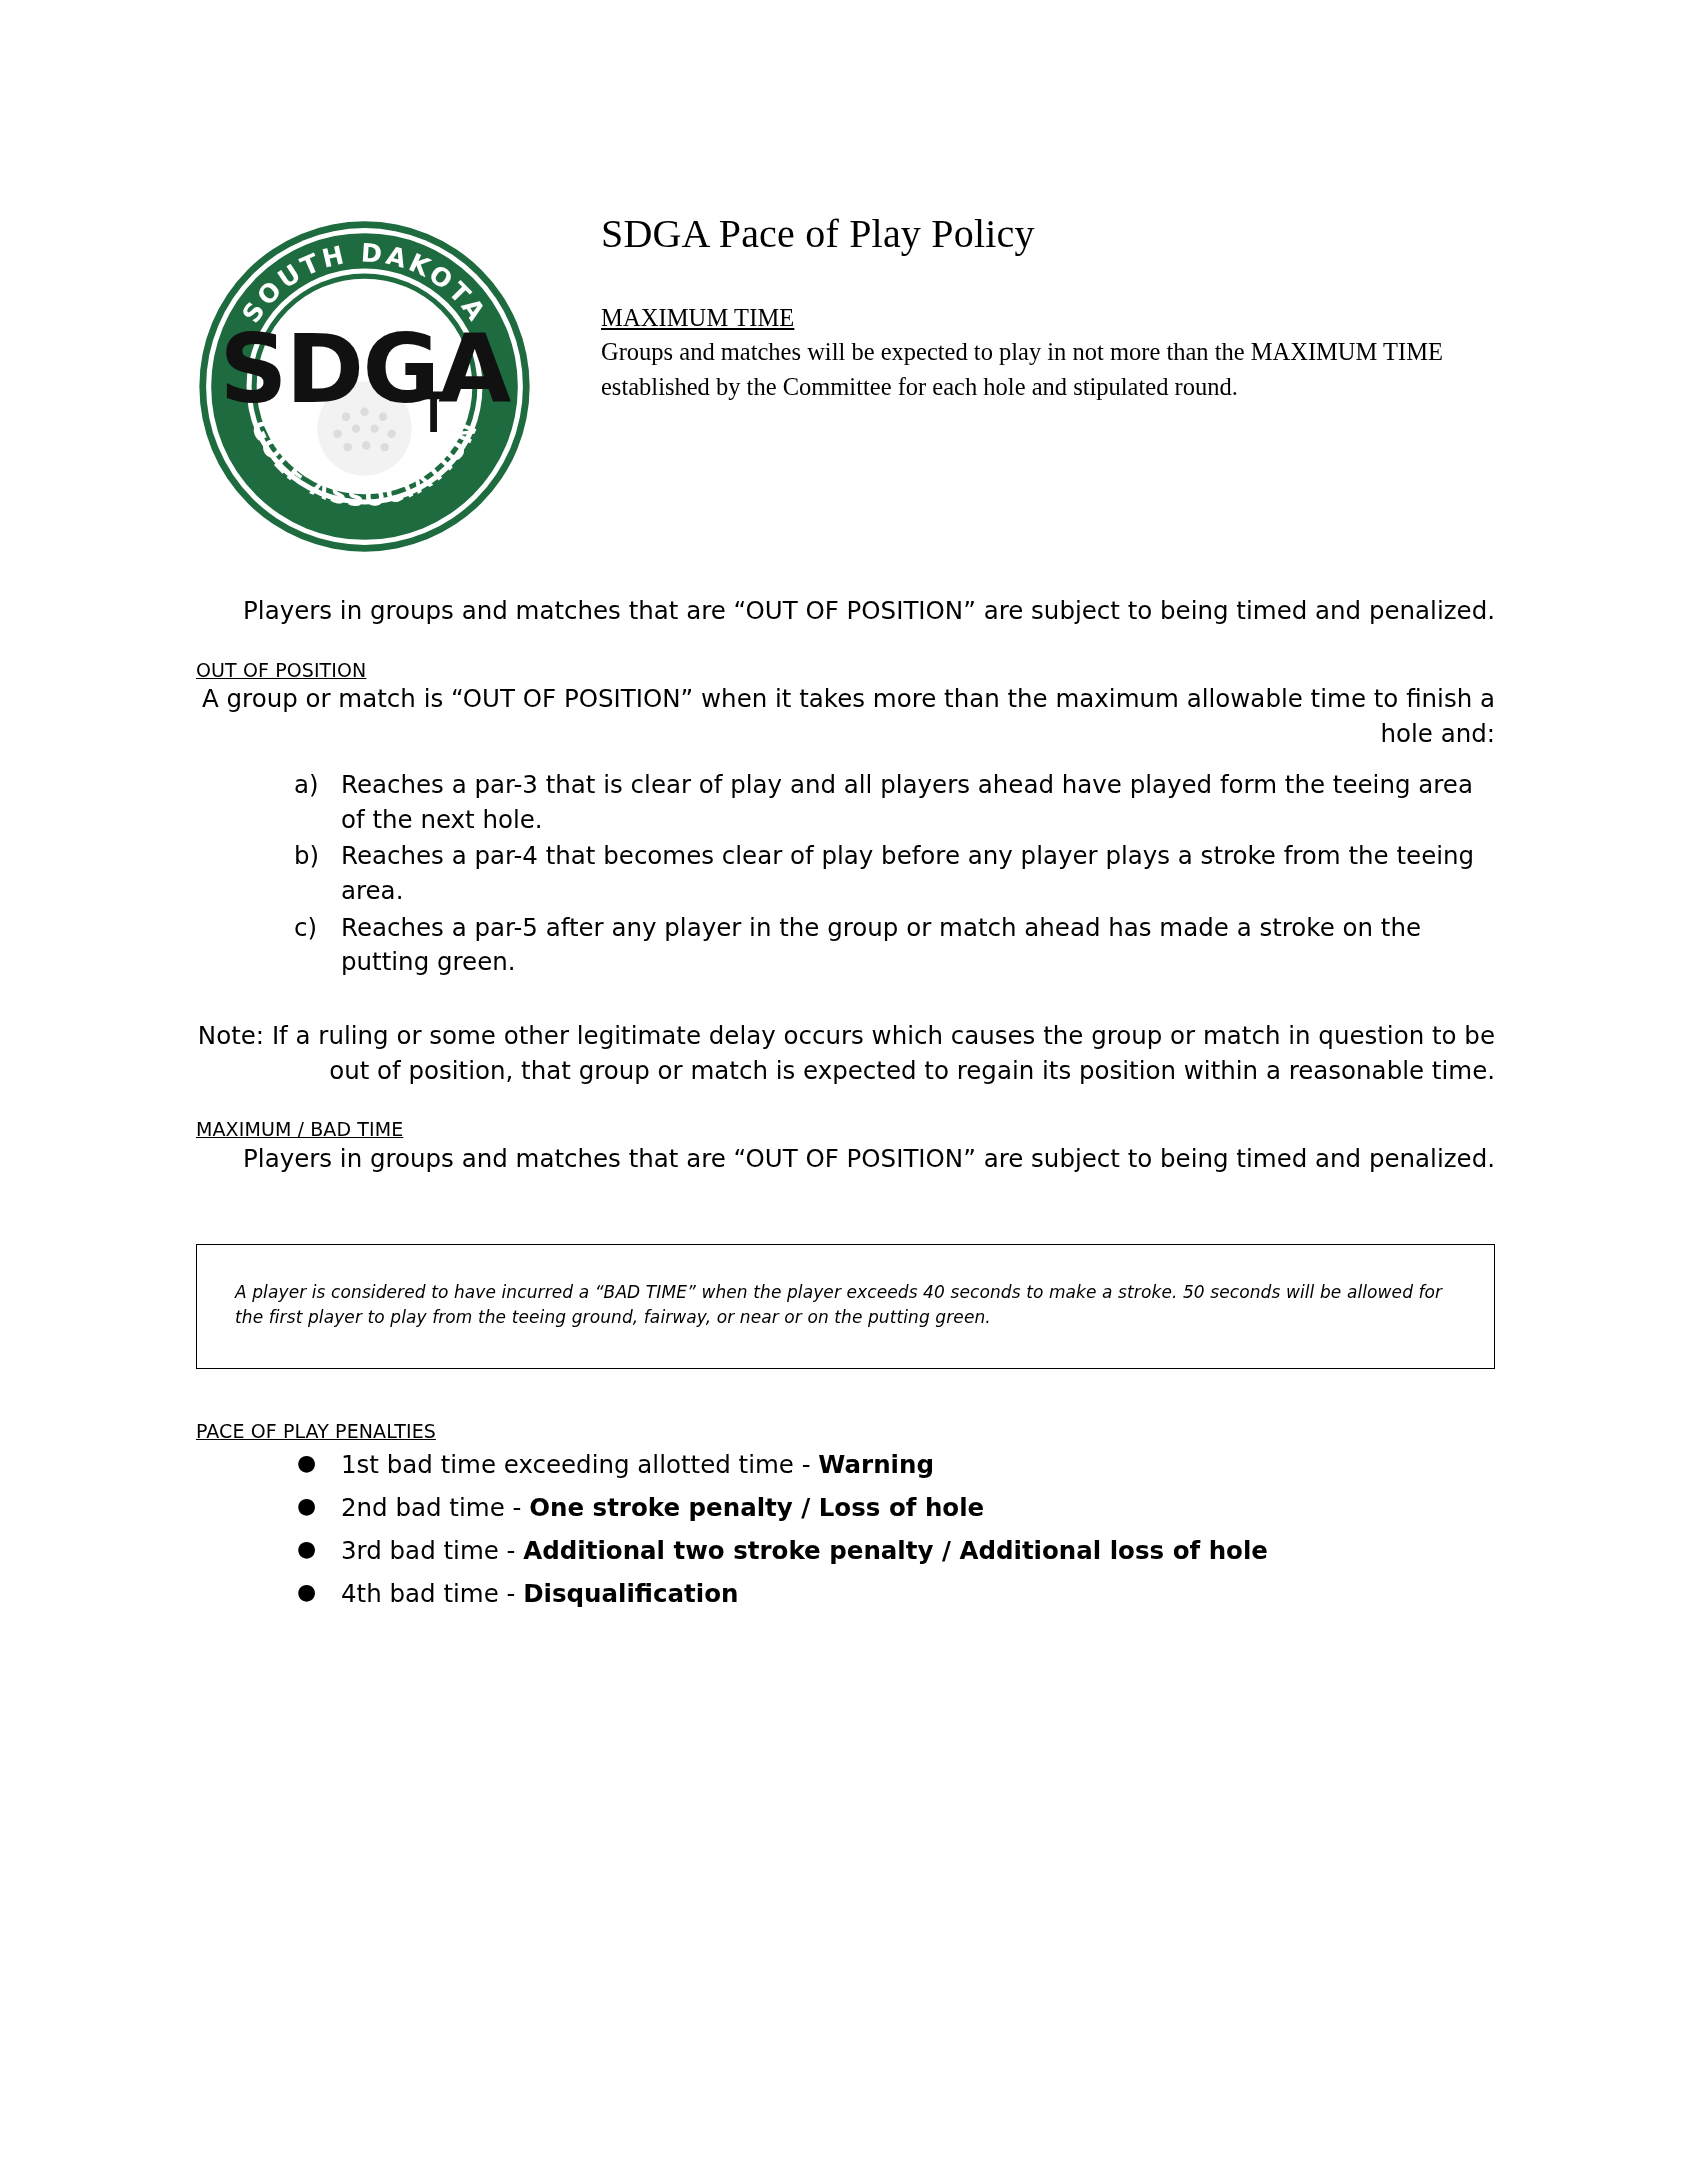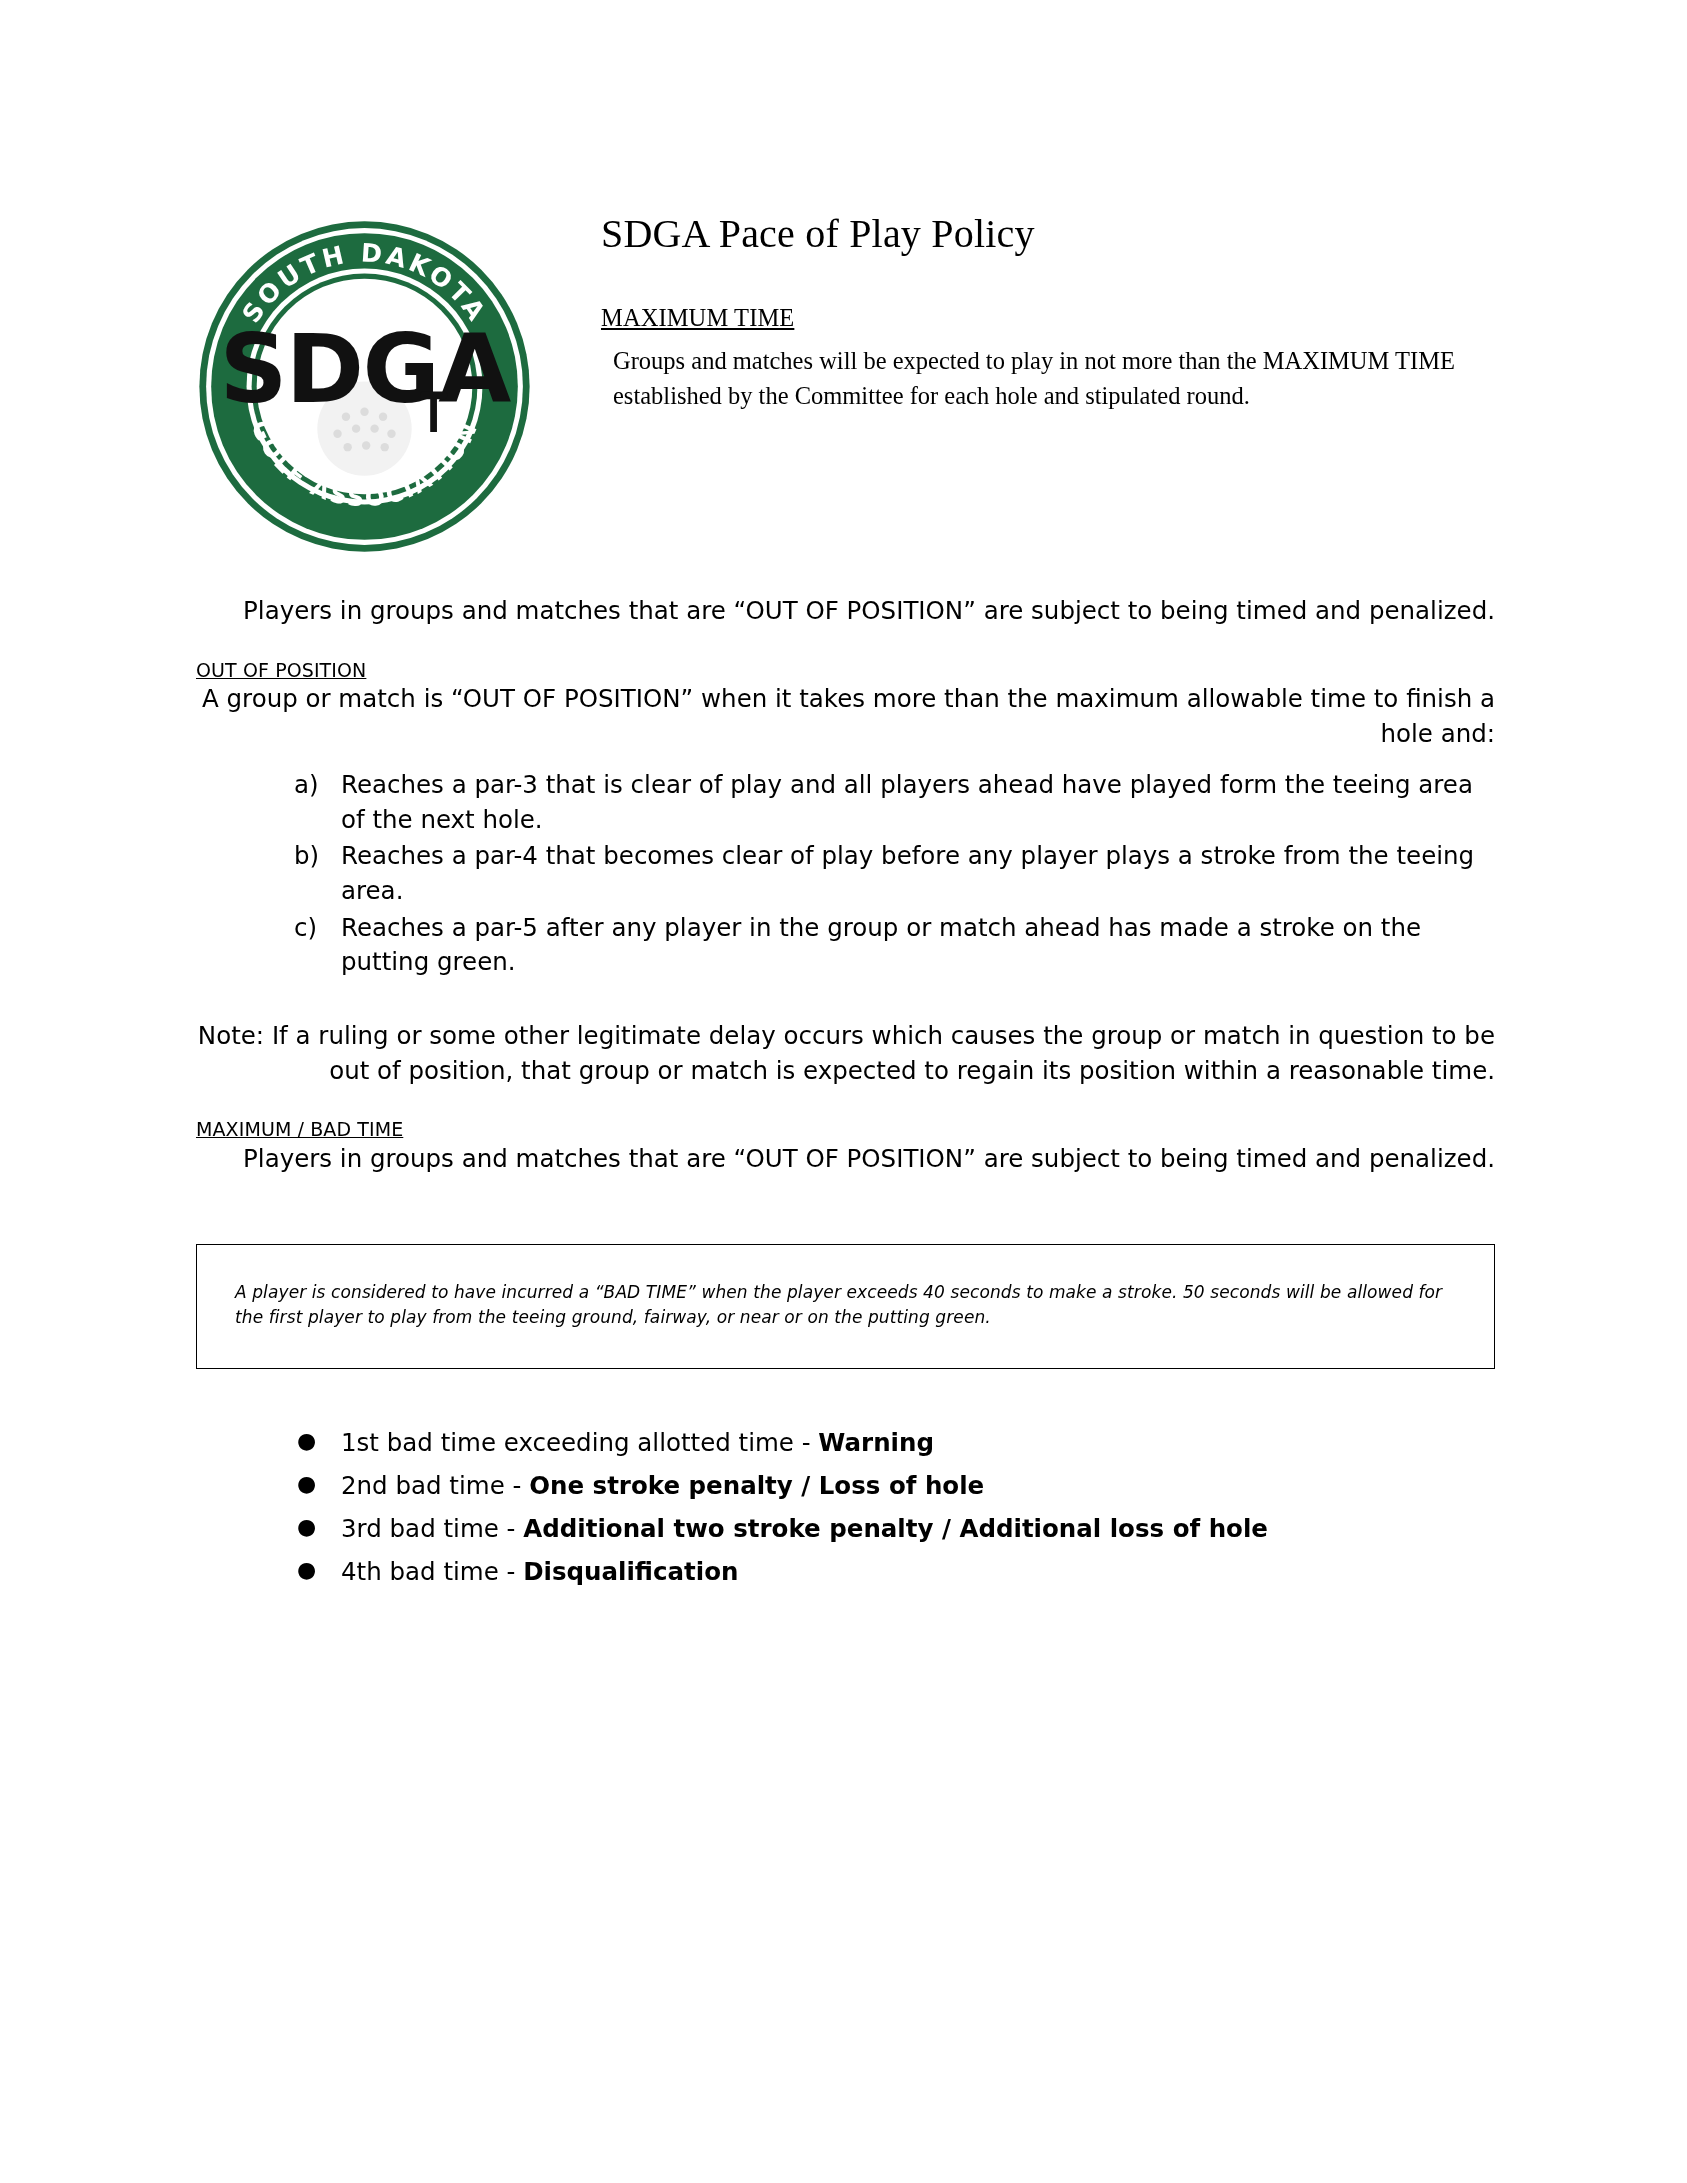--- a/index.html
+++ b/index.html
@@ -55,21 +55,21 @@
   .header-section-label {
     font-size: 24.5px;
     text-decoration: underline;
     margin-bottom: 3.4px;
     display: block;
     letter-spacing: 0.1px;
   }
   .header-para {
     font-size: 24.5px;
     line-height: 1.42;
-    margin: 12px;
+    margin: 0;
   }
 
   
   .para {
     font-size: 24.5px;
     line-height: 1.42;
     margin: 0 0 30px 0;
     text-align: right;
   }
   .para.tight {
@@ -231,20 +231,21 @@
     <p class="para">Players in groups and matches that are “OUT OF POSITION” are subject to being timed and penalized.</p>
 
     <div class="spacer-sm"></div>
 
     <div class="callout">
       <p>A player is considered to have incurred a “BAD TIME” when the player exceeds 40 seconds to make a stroke. 50 seconds will be allowed for the first player to play from the teeing ground, fairway, or near or on the putting green.</p>
     </div>
 
     <div class="spacer-lg"></div>
 
+    <span class="section-label">PACE OF PLAY PENALTIES</span>
     <ul class="bullet-list">
       <li>
         <span class="dot">●</span>
         <span>1st bad time exceeding allotted time - </span><span class="bold">Warning</span>
       </li>
       <li>
         <span class="dot">●</span>
         <span>2nd bad time - </span><span class="bold">One stroke penalty / Loss of hole</span>
       </li>
       <li>

